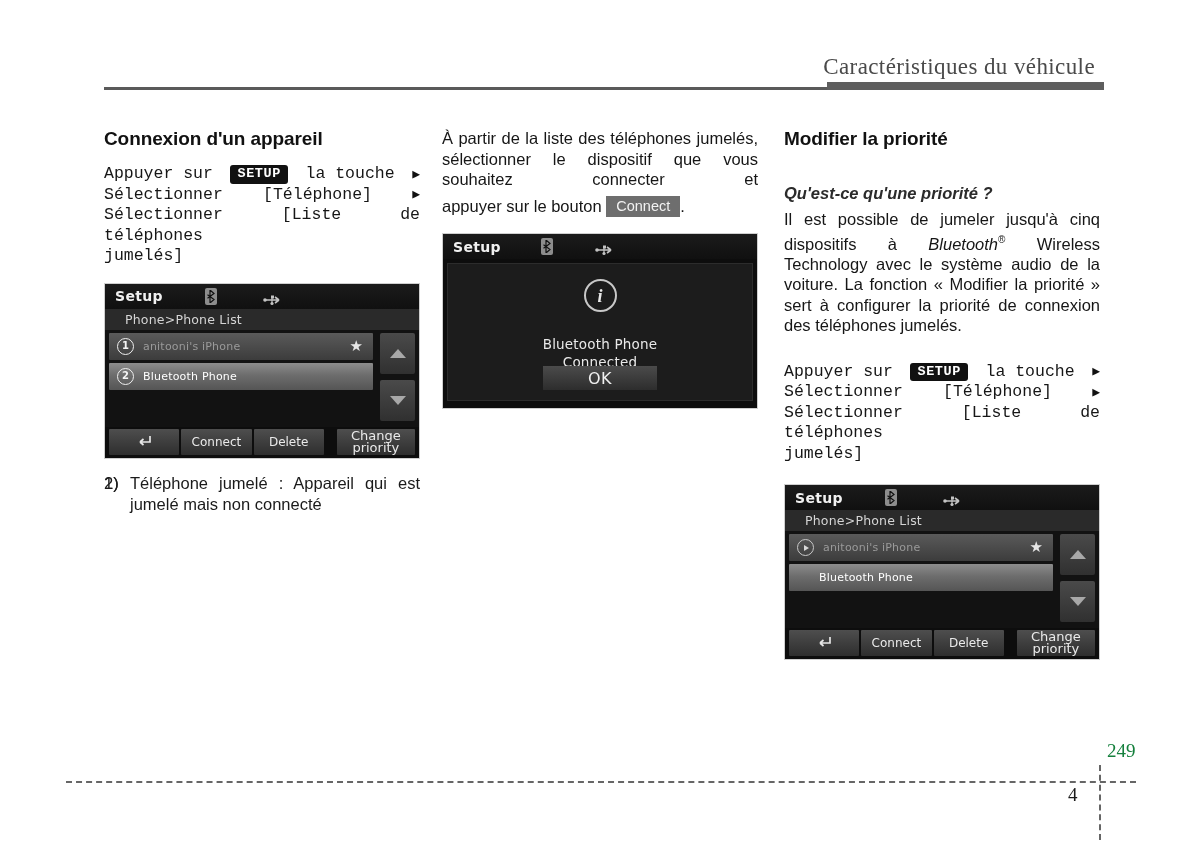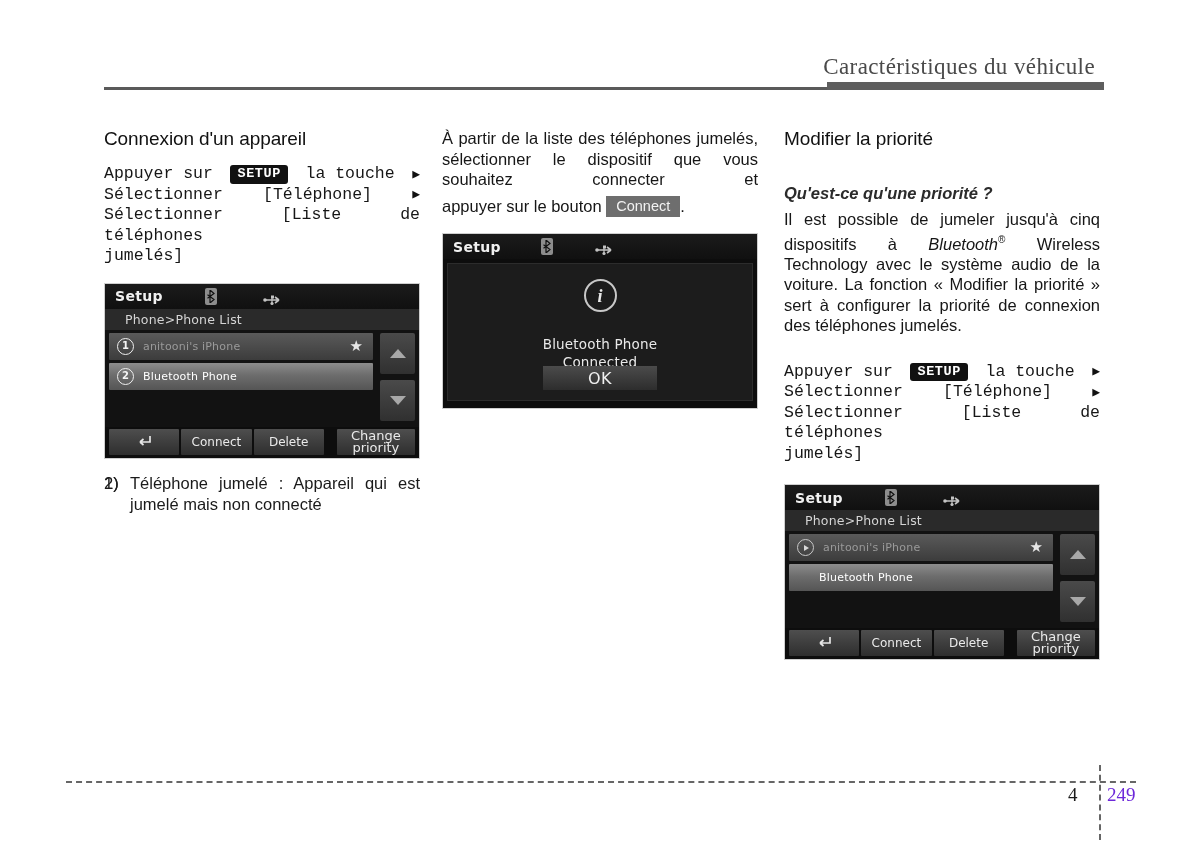--- a/index.html
+++ b/index.html
@@ -60,21 +60,21 @@
     top: 0;
     width: 316px;
   }
   .col-1 { left: 104px; }
   .col-2 { left: 442px; }
   .col-3 { left: 784px; }
 
   h2.section-title {
     margin: 0 0 14px 0;
     font-size: 19px;
-    font-weight: normal;
+    font-weight: bold;
     color: #111;
     letter-spacing: -0.1px;
   }
   h3.sub-title {
     margin: 34px 0 6px 0;
     font-size: 16.5px;
     font-weight: bold;
     font-style: italic;
     color: #2b2b2b;
   }
@@ -398,24 +398,24 @@
     position: absolute;
     left: 1068px;
     top: 784px;
     font-size: 19px;
     font-family: "Liberation Serif", serif;
     color: #1a1a1a;
   }
   .footer-page {
     position: absolute;
     left: 1107px;
-    top: 784px;
+    top: 740px;
     font-size: 19px;
     font-family: "Liberation Serif", serif;
-    color: #6d28d9;
+    color: #15803d;
   }
 </style>
 </head>
 <body>
 
 <div class="page-header">
   <div class="header-rule-thin"></div>
   <div class="header-rule-thick"></div>
   <div class="header-title">Caractéristiques du véhicule</div>
 </div>

